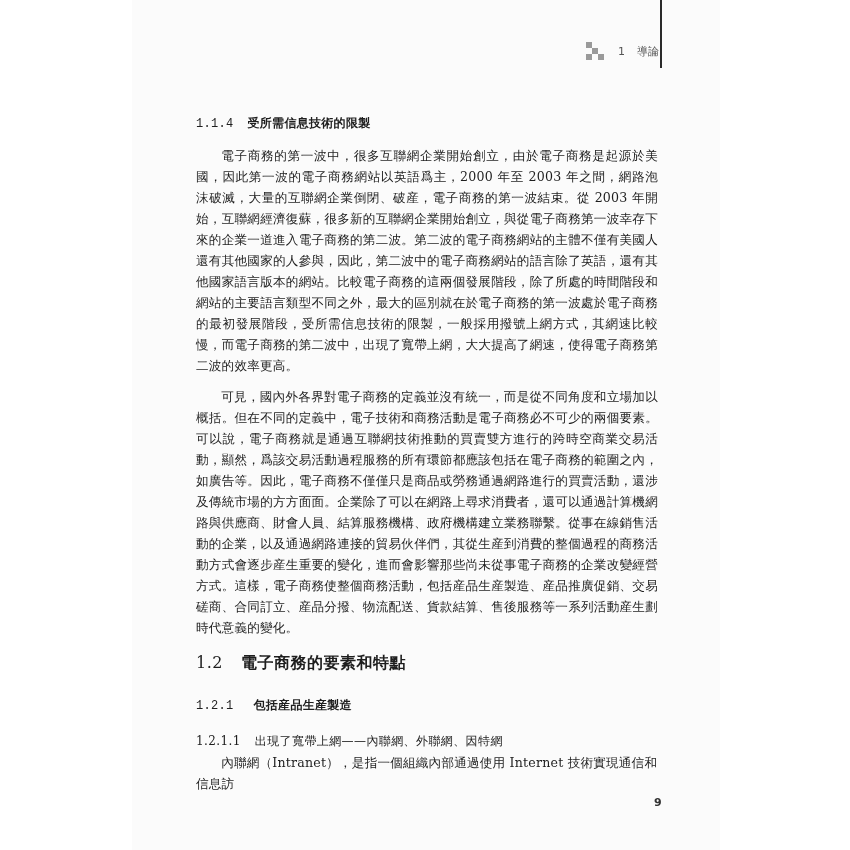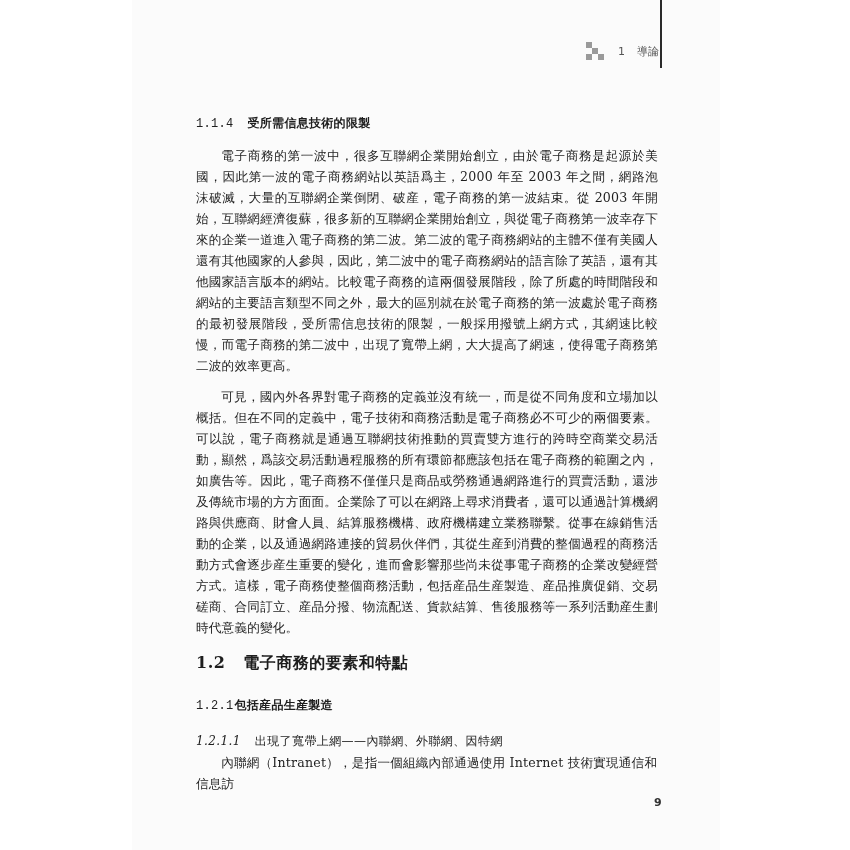--- a/index.html
+++ b/index.html
@@ -77,27 +77,27 @@
       margin: 0;
       letter-spacing: 0.2px;
     }
     .gap-sm { height: 10px; }
     .h2 {
       font-size: 16px;
       font-weight: bold;
       margin: 14px 0 22px 0;
       letter-spacing: 0.5px;
     }
-    .h2 .num { font-weight: bold; margin-right: 18px; }
+    .h2 .num { font-weight: normal; margin-right: 18px; }
     .h4 {
       font-size: 12px;
       margin: 0;
       letter-spacing: 0.4px;
     }
-    .h4 .num { margin-right: 14px; font-style: italic; }
+    .h4 .num { margin-right: 14px; }
     .page-number {
       position: absolute;
       left: 654px;
       top: 796px;
       font-family: "DejaVu Sans", "Liberation Sans", sans-serif;
       font-weight: bold;
       font-size: 11px;
       color: #333;
     }
   </style>
@@ -127,21 +127,21 @@
   <p class="p">電子商務的第一波中，很多互聯網企業開始創立，由於電子商務是起源於美國，因此第一波的電子商務網站以英語爲主，2000 年至 2003 年之間，網路泡沫破滅，大量的互聯網企業倒閉、破産，電子商務的第一波結束。從 2003 年開始，互聯網經濟復蘇，很多新的互聯網企業開始創立，與從電子商務第一波幸存下來的企業一道進入電子商務的第二波。第二波的電子商務網站的主體不僅有美國人還有其他國家的人參與，因此，第二波中的電子商務網站的語言除了英語，還有其他國家語言版本的網站。比較電子商務的這兩個發展階段，除了所處的時間階段和網站的主要語言類型不同之外，最大的區別就在於電子商務的第一波處於電子商務的最初發展階段，受所需信息技術的限製，一般採用撥號上網方式，其網速比較慢，而電子商務的第二波中，出現了寬帶上網，大大提高了網速，使得電子商務第二波的效率更高。</p>
 
   <div class="gap-sm"></div>
   <p class="p">可見，國內外各界對電子商務的定義並沒有統一，而是從不同角度和立場加以概括。但在不同的定義中，電子技術和商務活動是電子商務必不可少的兩個要素。可以說，電子商務就是通過互聯網技術推動的買賣雙方進行的跨時空商業交易活動，顯然，爲該交易活動過程服務的所有環節都應該包括在電子商務的範圍之內，如廣告等。因此，電子商務不僅僅只是商品或勞務通過網路進行的買賣活動，還涉及傳統市場的方方面面。企業除了可以在網路上尋求消費者，還可以通過計算機網路與供應商、財會人員、結算服務機構、政府機構建立業務聯繫。從事在線銷售活動的企業，以及通過網路連接的貿易伙伴們，其從生産到消費的整個過程的商務活動方式會逐步産生重要的變化，進而會影響那些尚未從事電子商務的企業改變經營方式。這樣，電子商務使整個商務活動，包括産品生産製造、産品推廣促銷、交易磋商、合同訂立、産品分撥、物流配送、貨款結算、售後服務等一系列活動産生劃時代意義的變化。</p>
 
   <div class="h2">
     <span class="num">1.2</span><span>電子商務的要素和特點</span>
   </div>
 
   <div class="h3" style="margin-bottom:14px;">
-    <span class="num" style="margin-right:1px;">1.2.1</span><span>包括産品生産製造</span>
+    <span class="num" style="margin-right:20px;">1.2.1</span><span>包括産品生産製造</span>
   </div>
 
   <div class="h4">
     <span class="num">1.2.1.1</span><span>出現了寬帶上網——內聯網、外聯網、因特網</span>
   </div>
   <p class="p" style="text-align:left;">內聯網（Intranet），是指一個組織內部通過使用 Internet 技術實現通信和信息訪</p>
 </div>
 
 <div class="page-number">9</div>
 

